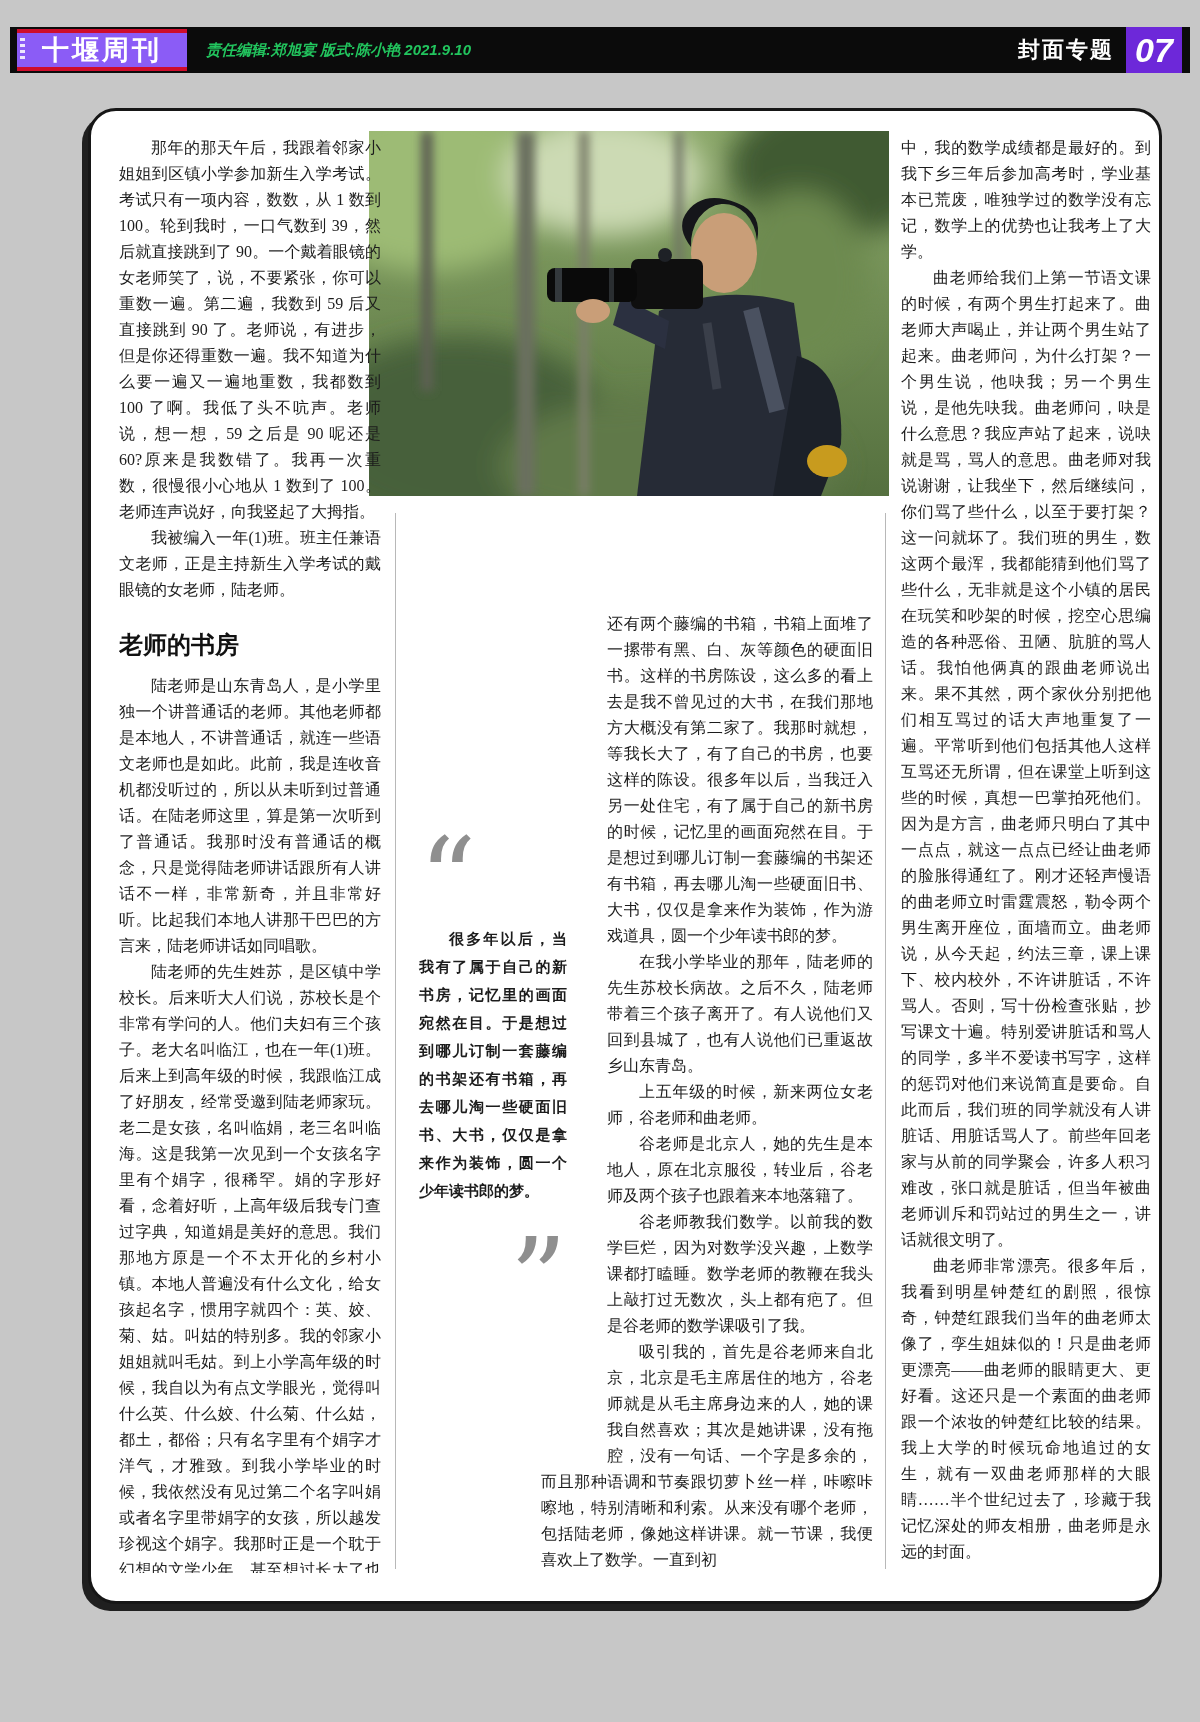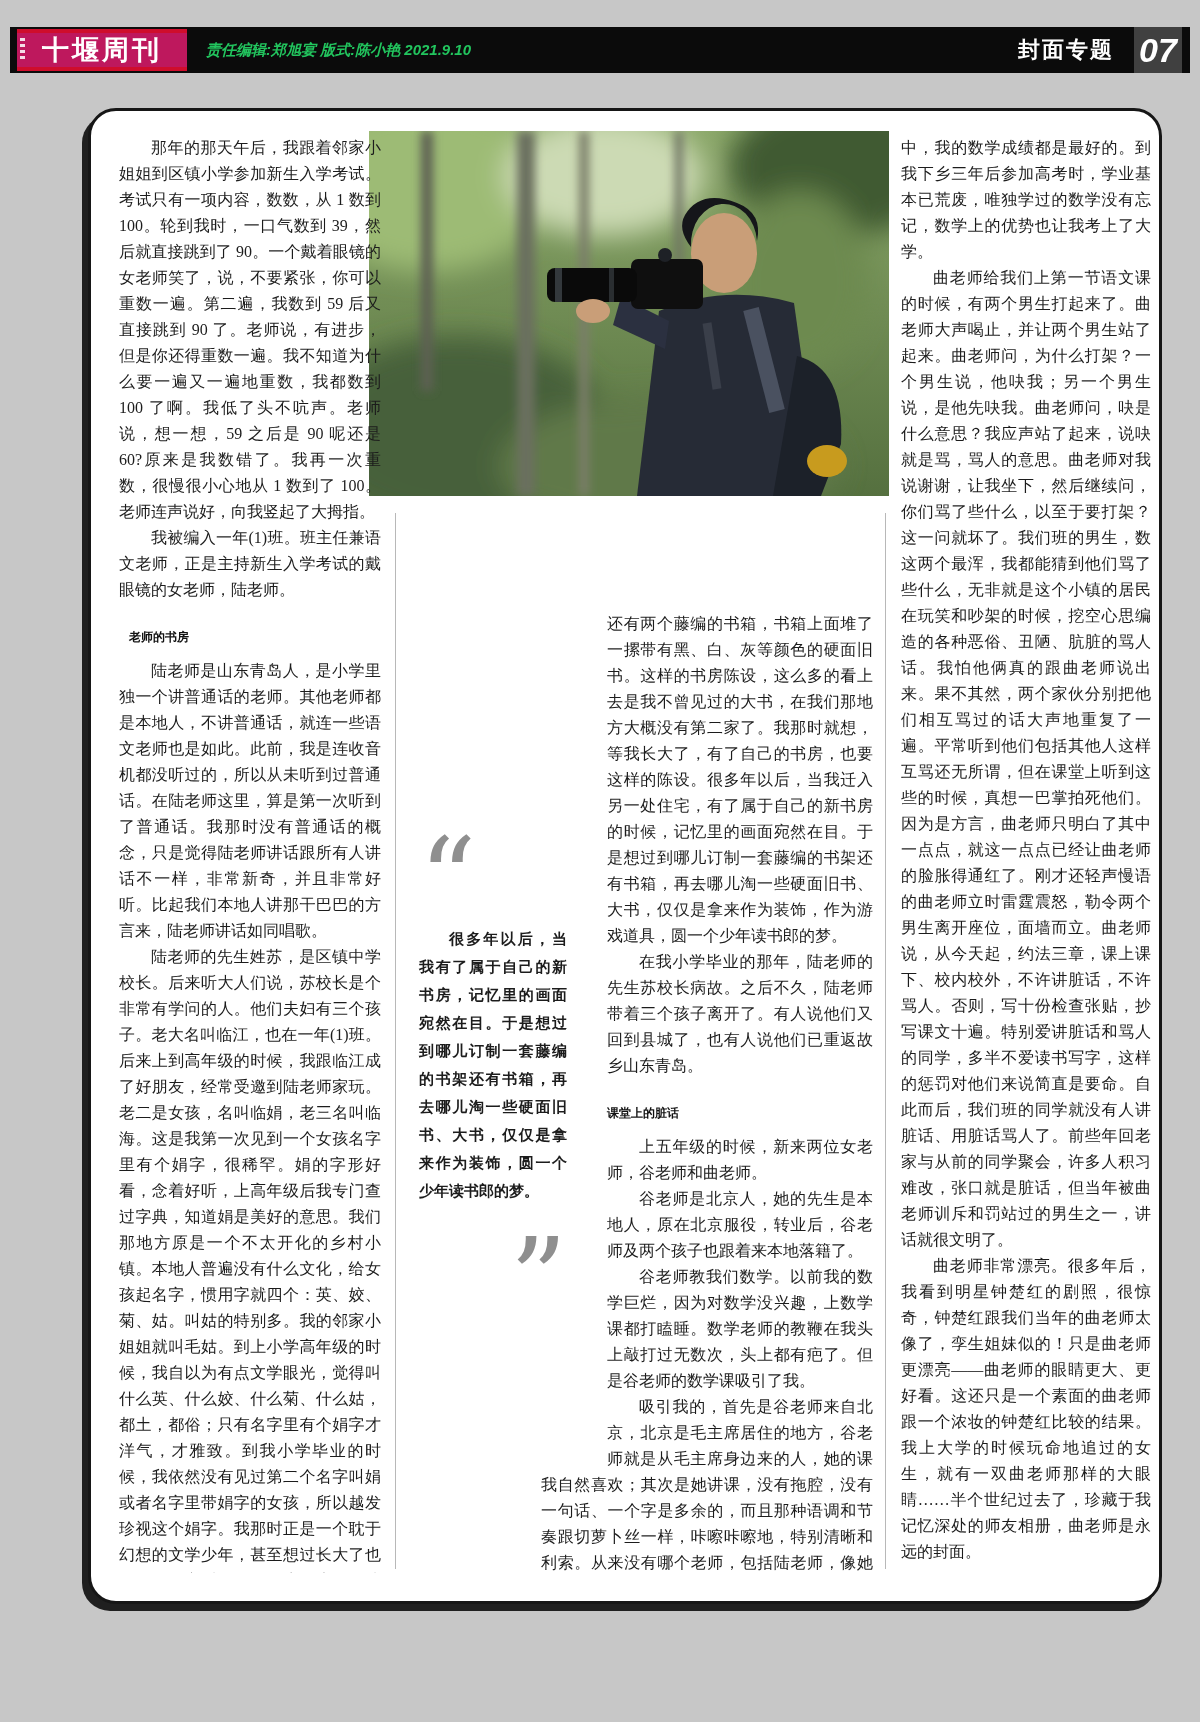--- a/index.html
+++ b/index.html
@@ -1,52 +1,52 @@
 <!DOCTYPE html>
 <html><head>
 <meta charset="utf-8">
 <style>
   html,body{margin:0;padding:0;background:#c7c7c7;}
   body{width:1200px;height:1722px;position:relative;
        font-family:"Liberation Serif","DejaVu Serif",serif;color:#1c1c1c;}
 
   
   .header-bar{position:absolute;left:10px;top:27px;width:1180px;height:46px;background:#0b0b0b;}
-  .masthead{position:absolute;left:7px;top:2px;width:170px;height:34px;background:#be185d;
+  .masthead{position:absolute;left:7px;top:2px;width:170px;height:34px;background:#8b5cf6;
             border-top:4px solid #cf0d2c;border-bottom:4px solid #cf0d2c;color:#fff;
             display:flex;align-items:center;justify-content:center;
             font-weight:bold;font-size:27px;letter-spacing:3px;}
   .mast-deco{position:absolute;left:3px;top:5px;width:5px;height:24px;
              background:repeating-linear-gradient(to bottom,rgba(255,255,255,.85)0 3px,transparent 3px 6px);}
   .editor-line{position:absolute;left:196px;top:50%;transform:translateY(-50%);color:#22c55e;
                font-style:italic;font-weight:bold;font-size:15px;
                font-family:"Liberation Sans","DejaVu Sans",sans-serif;}
   .section-label{position:absolute;right:76px;top:50%;transform:translateY(-50%);color:#fff;
                  font-weight:bold;font-size:22px;letter-spacing:2px;
                  font-family:"Liberation Sans","DejaVu Sans",sans-serif;}
-  .page-num{position:absolute;right:8px;top:0;width:48px;height:46px;background:#404040;color:#fff;
+  .page-num{position:absolute;right:8px;top:0;width:56px;height:46px;background:#6d28d9;color:#fff;
             display:flex;align-items:center;justify-content:center;
             font:italic bold 34px "Liberation Sans","DejaVu Sans",sans-serif;}
 
   
   .panel{position:absolute;left:88px;top:108px;width:1068px;height:1490px;background:#fff;
          border:3px solid #161616;border-radius:28px;box-shadow:-6px 7px 0 #1f1f1f;}
 
   .vdiv{position:absolute;width:1px;background:#b8b8b8;top:402px;height:1056px;}
   .vdiv1{left:304px;} .vdiv2{left:794px;}
 
   .col{position:absolute;overflow:hidden;}
   .col1{left:28px;top:24px;width:262px;height:1438px;}
   .col2{left:450px;top:500px;width:332px;height:964px;}
   .col3{left:810px;top:24px;width:250px;height:1438px;}
   .col2-spacer{float:left;width:66px;height:838px;}
 
   p.body-p{margin:0;font-size:16px;line-height:26px;text-align:justify;text-indent:2em;}
   p.cont{text-indent:0;}
-  h3.section-heading{margin:26px 10px 12px;font-size:12px;color:#111;
+  h3.section-heading{margin:26px 0 12px;font-size:24px;color:#111;
       font-family:Liberation Serif, serif;}
 
   .photo-wrap{position:absolute;left:278px;top:20px;width:520px;height:365px;overflow:hidden;}
 
   .title{position:absolute;left:278px;top:400px;width:520px;text-align:center;
          font-size:42px;font-weight:bold;letter-spacing:6px;color:#000;}
   .byline{position:absolute;left:278px;top:474px;width:520px;text-align:center;
           font-size:17px;font-weight:bold;}
 
   .pullquote{position:absolute;left:328px;top:712px;width:148px;}
@@ -135,21 +135,20 @@
     <h3 class="section-heading">老师的书房</h3>
     <p class="body-p">陆老师是山东青岛人，是小学里独一个讲普通话的老师。其他老师都是本地人，不讲普通话，就连一些语文老师也是如此。此前，我是连收音机都没听过的，所以从未听到过普通话。在陆老师这里，算是第一次听到了普通话。我那时没有普通话的概念，只是觉得陆老师讲话跟所有人讲话不一样，非常新奇，并且非常好听。比起我们本地人讲那干巴巴的方言来，陆老师讲话如同唱歌。</p>
     <p class="body-p">陆老师的先生姓苏，是区镇中学校长。后来听大人们说，苏校长是个非常有学问的人。他们夫妇有三个孩子。老大名叫临江，也在一年(1)班。后来上到高年级的时候，我跟临江成了好朋友，经常受邀到陆老师家玩。老二是女孩，名叫临娟，老三名叫临海。这是我第一次见到一个女孩名字里有个娟字，很稀罕。娟的字形好看，念着好听，上高年级后我专门查过字典，知道娟是美好的意思。我们那地方原是一个不太开化的乡村小镇。本地人普遍没有什么文化，给女孩起名字，惯用字就四个：英、姣、菊、姑。叫姑的特别多。我的邻家小姐姐就叫毛姑。到上小学高年级的时候，我自以为有点文学眼光，觉得叫什么英、什么姣、什么菊、什么姑，都土，都俗；只有名字里有个娟字才洋气，才雅致。到我小学毕业的时候，我依然没有见过第二个名字叫娟或者名字里带娟字的女孩，所以越发珍视这个娟字。我那时正是一个耽于幻想的文学少年，甚至想过长大了也要娶个名字叫做娟的女生，生个女儿就起个带娟字的名字。</p>
 
   </div>
 
   <div class="col col2">
     <div class="col2-spacer"></div>
     <p class="body-p cont">还有两个藤编的书箱，书箱上面堆了一摞带有黑、白、灰等颜色的硬面旧书。这样的书房陈设，这么多的看上去是我不曾见过的大书，在我们那地方大概没有第二家了。我那时就想，等我长大了，有了自己的书房，也要这样的陈设。很多年以后，当我迁入另一处住宅，有了属于自己的新书房的时候，记忆里的画面宛然在目。于是想过到哪儿订制一套藤编的书架还有书箱，再去哪儿淘一些硬面旧书、大书，仅仅是拿来作为装饰，作为游戏道具，圆一个少年读书郎的梦。</p>
     <p class="body-p">在我小学毕业的那年，陆老师的先生苏校长病故。之后不久，陆老师带着三个孩子离开了。有人说他们又回到县城了，也有人说他们已重返故乡山东青岛。</p>
-    <h3 class="section-heading">课堂上的脏话</h3>
     <p class="body-p">上五年级的时候，新来两位女老师，谷老师和曲老师。</p>
     <p class="body-p">谷老师是北京人，她的先生是本地人，原在北京服役，转业后，谷老师及两个孩子也跟着来本地落籍了。</p>
     <p class="body-p">谷老师教我们数学。以前我的数学巨烂，因为对数学没兴趣，上数学课都打瞌睡。数学老师的教鞭在我头上敲打过无数次，头上都有疤了。但是谷老师的数学课吸引了我。</p>
     <p class="body-p">吸引我的，首先是谷老师来自北京，北京是毛主席居住的地方，谷老师就是从毛主席身边来的人，她的课我自然喜欢；其次是她讲课，没有拖腔，没有一句话、一个字是多余的，而且那种语调和节奏跟切萝卜丝一样，咔嚓咔嚓地，特别清晰和利索。从来没有哪个老师，包括陆老师，像她这样讲课。就一节课，我便喜欢上了数学。一直到初</p>
   </div>
 
   <div class="col col3">
     <p class="body-p cont">中，我的数学成绩都是最好的。到我下乡三年后参加高考时，学业基本已荒废，唯独学过的数学没有忘记，数学上的优势也让我考上了大学。</p>
     <p class="body-p">曲老师给我们上第一节语文课的时候，有两个男生打起来了。曲老师大声喝止，并让两个男生站了起来。曲老师问，为什么打架？一个男生说，他吷我；另一个男生说，是他先吷我。曲老师问，吷是什么意思？我应声站了起来，说吷就是骂，骂人的意思。曲老师对我说谢谢，让我坐下，然后继续问，你们骂了些什么，以至于要打架？这一问就坏了。我们班的男生，数这两个最浑，我都能猜到他们骂了些什么，无非就是这个小镇的居民在玩笑和吵架的时候，挖空心思编造的各种恶俗、丑陋、肮脏的骂人话。我怕他俩真的跟曲老师说出来。果不其然，两个家伙分别把他们相互骂过的话大声地重复了一遍。平常听到他们包括其他人这样互骂还无所谓，但在课堂上听到这些的时候，真想一巴掌拍死他们。因为是方言，曲老师只明白了其中一点点，就这一点点已经让曲老师的脸胀得通红了。刚才还轻声慢语的曲老师立时雷霆震怒，勒令两个男生离开座位，面墙而立。曲老师说，从今天起，约法三章，课上课下、校内校外，不许讲脏话，不许骂人。否则，写十份检查张贴，抄写课文十遍。特别爱讲脏话和骂人的同学，多半不爱读书写字，这样的惩罚对他们来说简直是要命。自此而后，我们班的同学就没有人讲脏话、用脏话骂人了。前些年回老家与从前的同学聚会，许多人积习难改，张口就是脏话，但当年被曲老师训斥和罚站过的男生之一，讲话就很文明了。</p>
     <p class="body-p">曲老师非常漂亮。很多年后，我看到明星钟楚红的剧照，很惊奇，钟楚红跟我们当年的曲老师太像了，孪生姐妹似的！只是曲老师更漂亮——曲老师的眼睛更大、更好看。这还只是一个素面的曲老师跟一个浓妆的钟楚红比较的结果。我上大学的时候玩命地追过的女生，就有一双曲老师那样的大眼睛……半个世纪过去了，珍藏于我记忆深处的师友相册，曲老师是永远的封面。</p>

